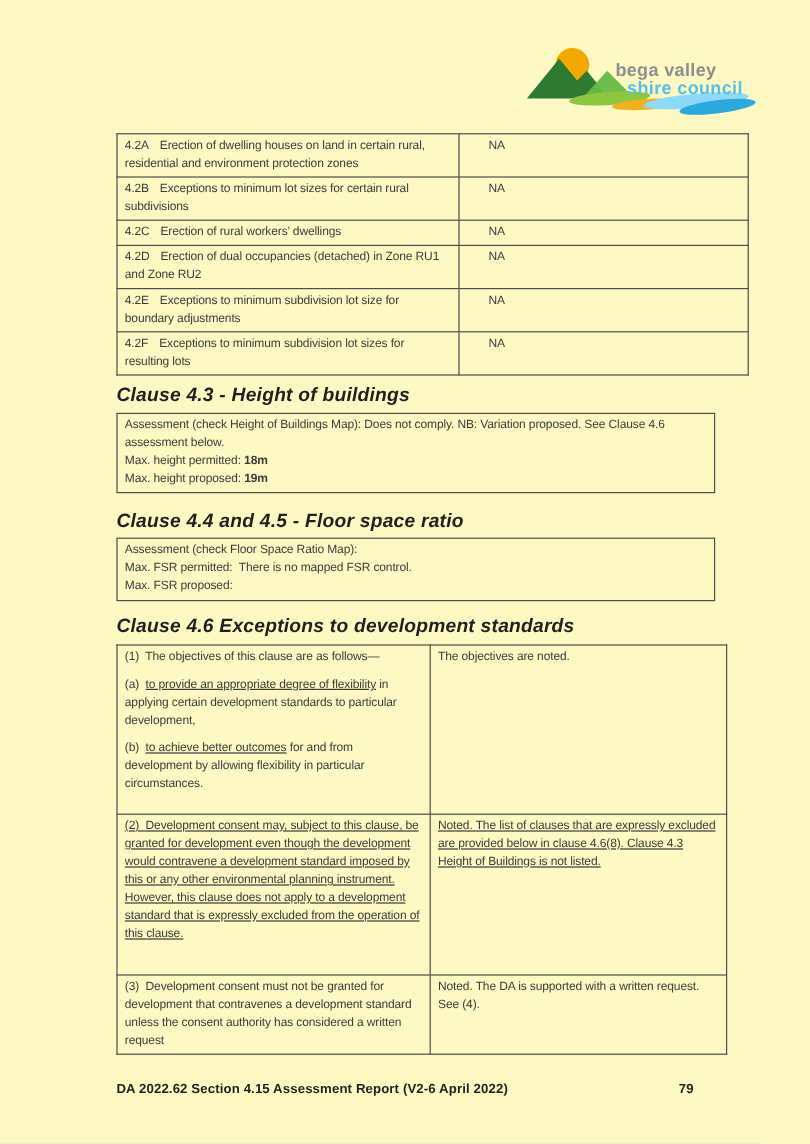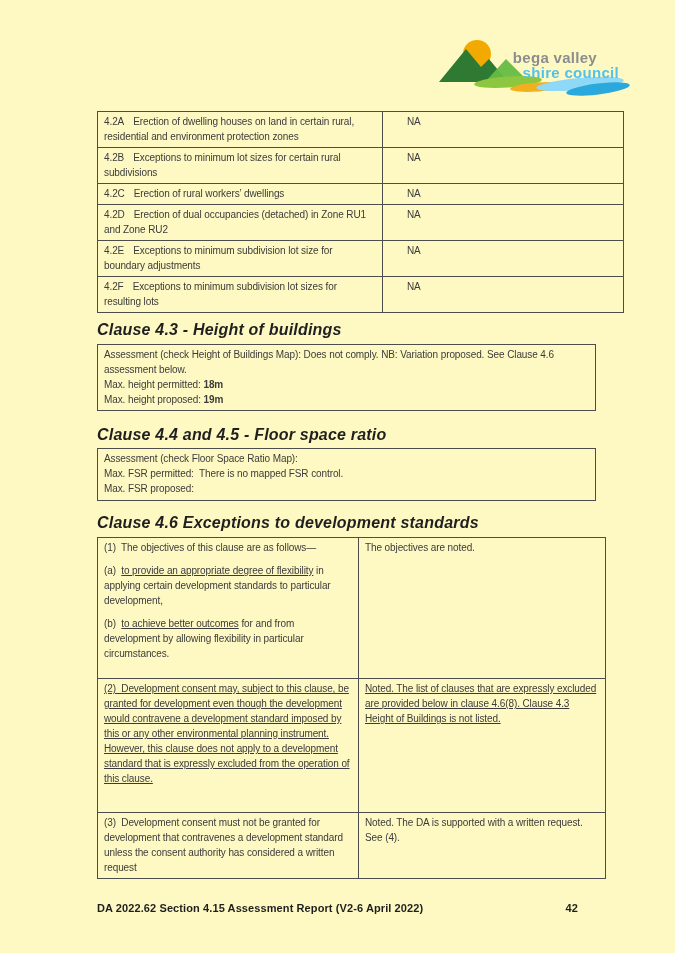--- a/index.html
+++ b/index.html
@@ -138,16 +138,16 @@
           </td>
         <td class="c2">
             <div class="para"><span>Noted. The DA is supported with a written request. See (4).</span></div>
           </td>
       </tr>
     </tbody>
   </table>
 
   <div class="footer">
     <span>DA 2022.62 Section 4.15 Assessment Report (V2-6 April 2022)</span>
-    <span>42</span>
+    <span>79</span>
   </div>
 
 </div>
 
 </body></html>

